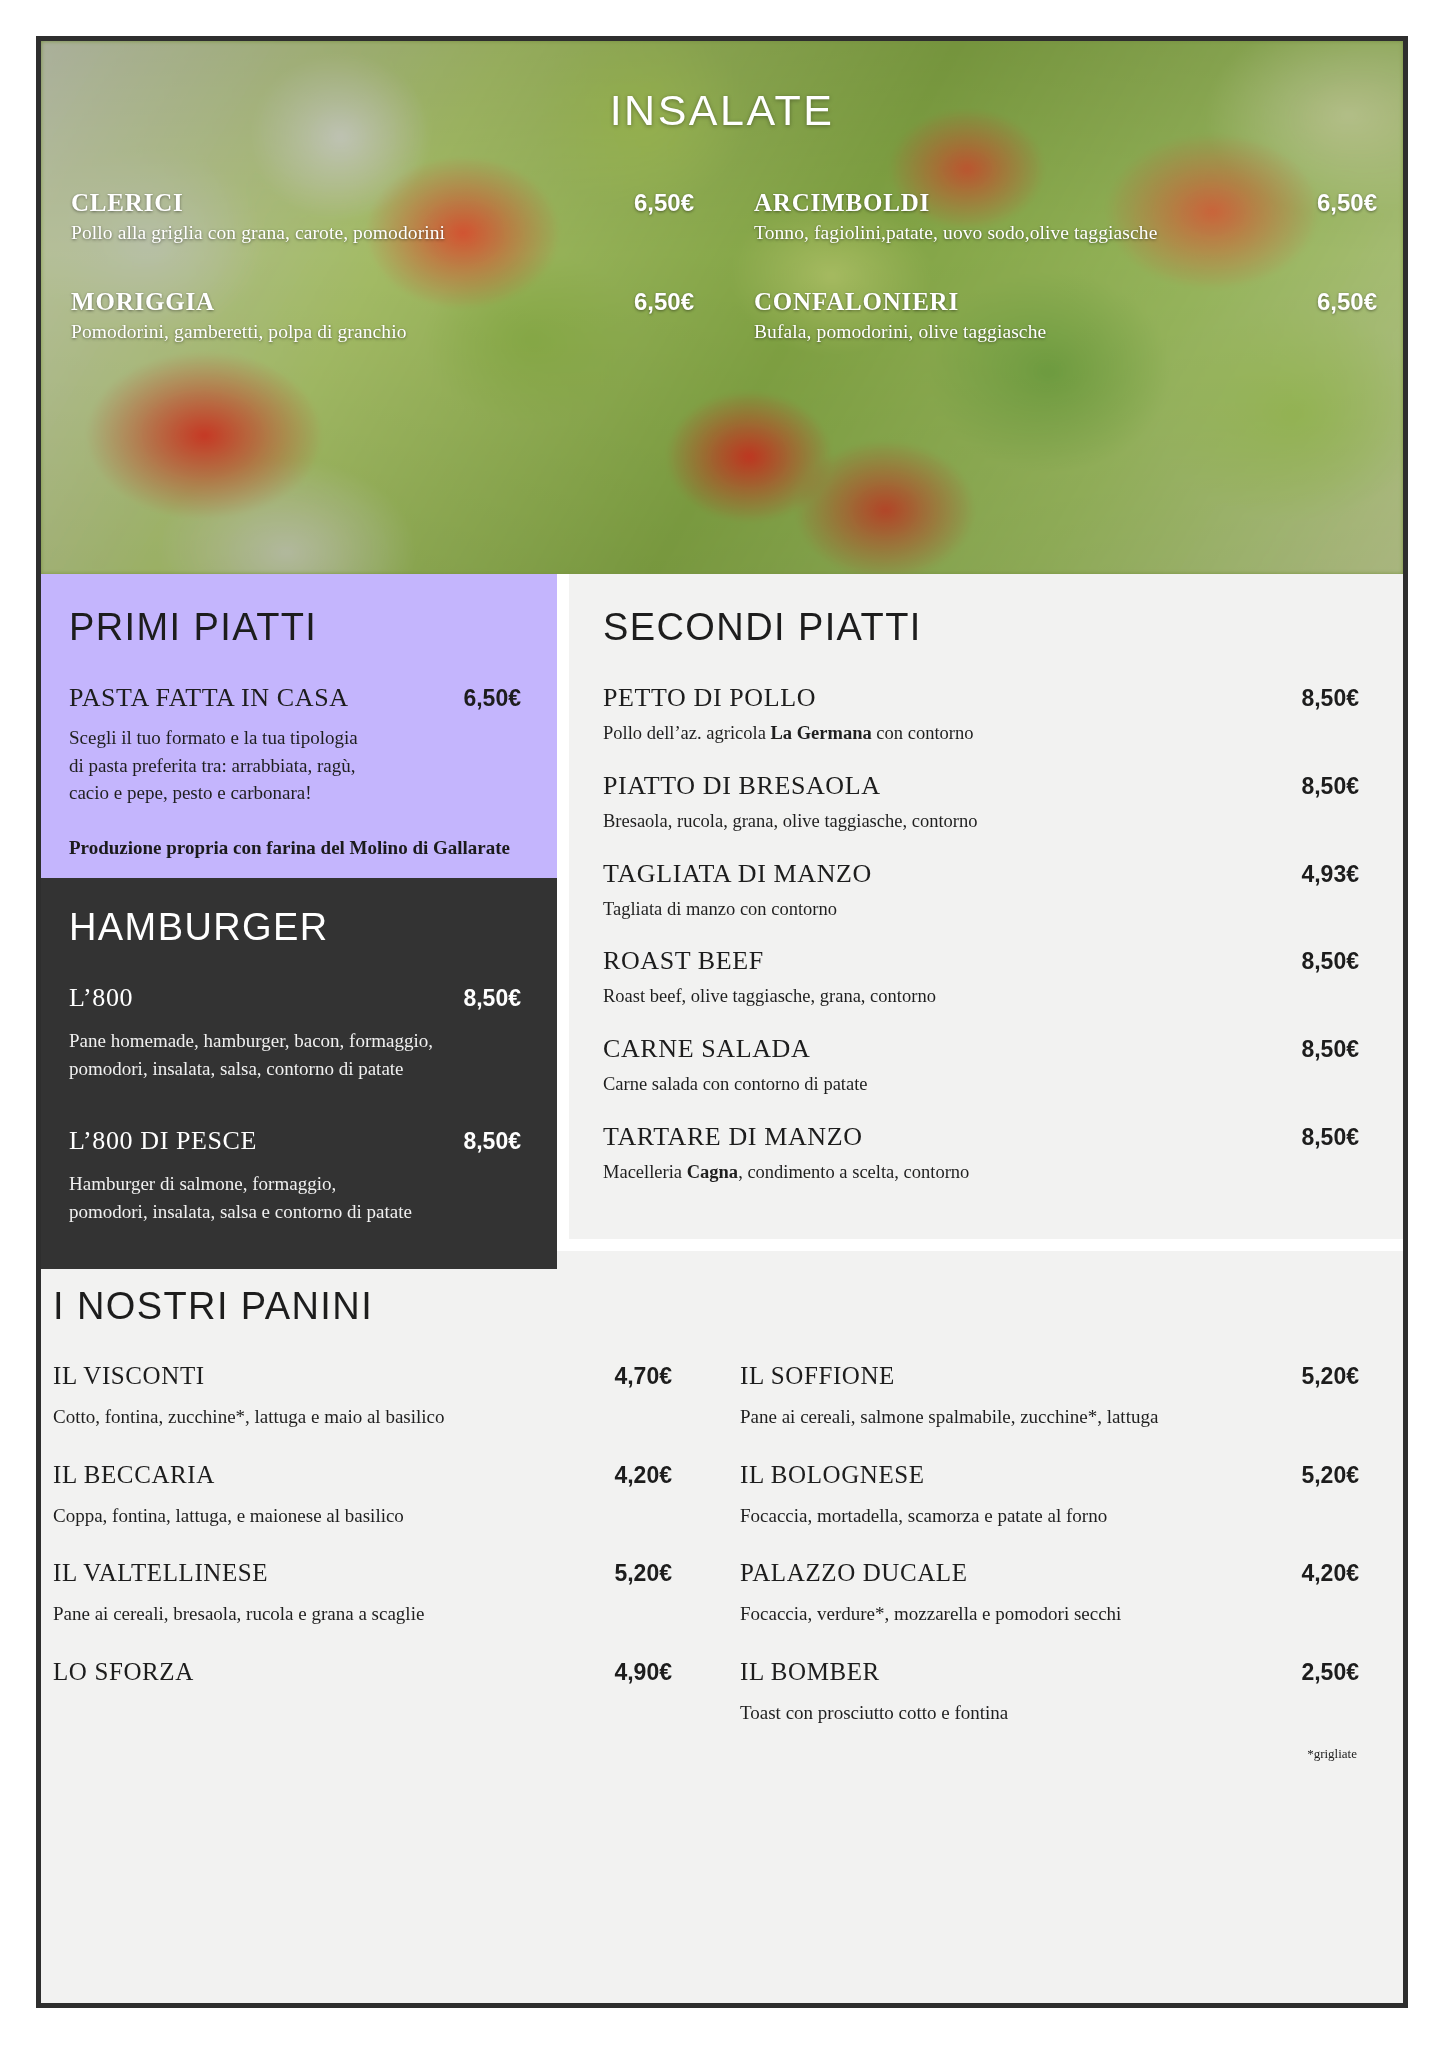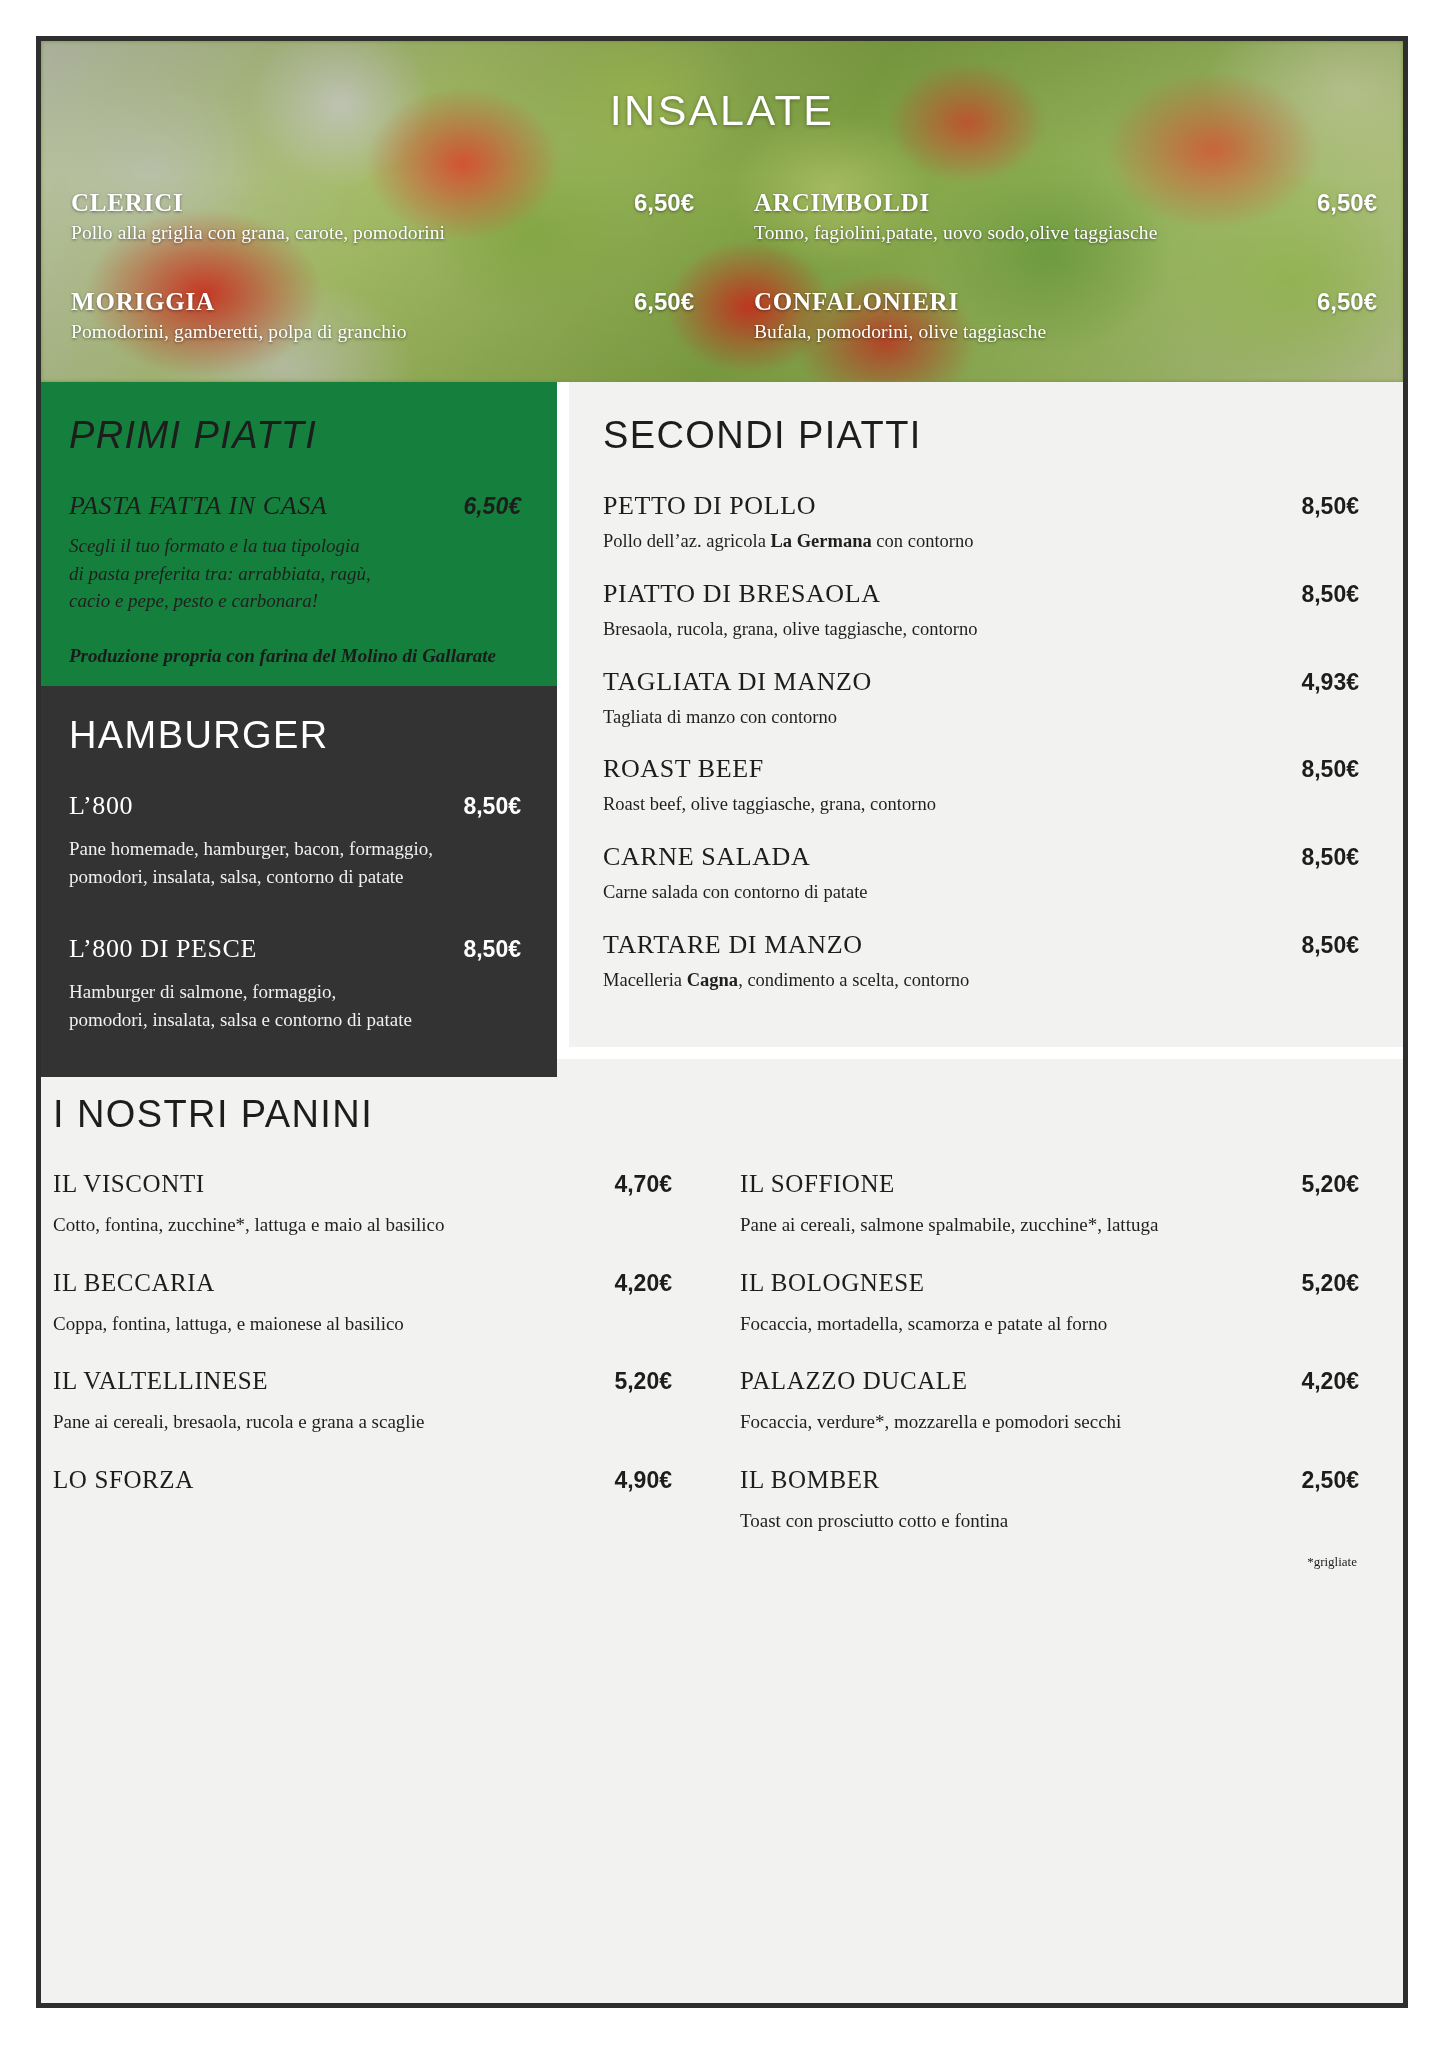--- a/index.html
+++ b/index.html
@@ -22,21 +22,21 @@
     height: 1972px;
     box-sizing: border-box;
     border: 5px solid #2e2e2e;
     background: #f2f2f1;
     overflow: hidden;
   }
 
   
   .hero {
     position: relative;
-    height: 341px;
+    height: 533px;
     overflow: hidden;
     background: #8fae4c;
   }
   .hero-photo {
     position: absolute;
     inset: 0;
     background:
       radial-gradient(ellipse 170px 120px at 12% 74%, rgba(224,58,40,0.95), rgba(224,58,40,0) 70%),
       radial-gradient(ellipse 140px 110px at 31% 36%, rgba(236,82,52,0.9), rgba(236,82,52,0) 70%),
       radial-gradient(ellipse 120px 95px at 52% 78%, rgba(222,50,36,0.9), rgba(222,50,36,0) 70%),
@@ -126,21 +126,21 @@
     flex-direction: column;
   }
   .mid-gap { width: 12px; background: #ffffff; }
   .mid-right {
     flex: 1;
     background: #f2f2f1;
     padding: 32px 44px 0 34px;
     box-sizing: border-box;
   }
 
-  .panel-light { background: #15803d; font-style: italic; }
+  .panel-light { background: #c4b5fd; }
   .panel-dark { background: #333333; color: #ffffff; }
 
   .primi {
     padding: 32px 36px 26px 28px;
     height: 304px;
     box-sizing: border-box;
   }
   .spacer-v { height: 12px; background: #ffffff; }
   .hamburger {
     flex: 1;

